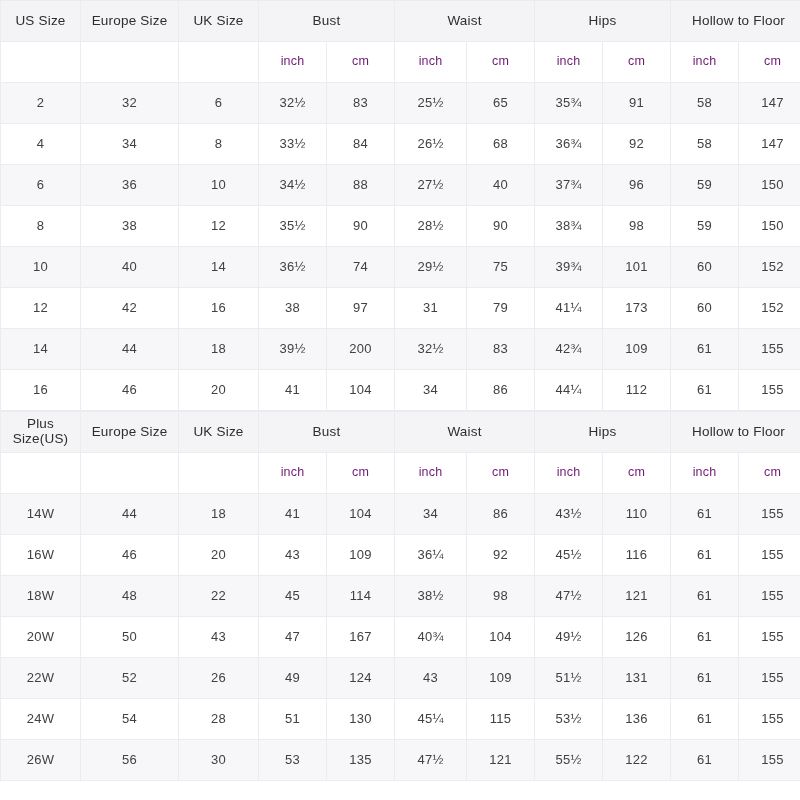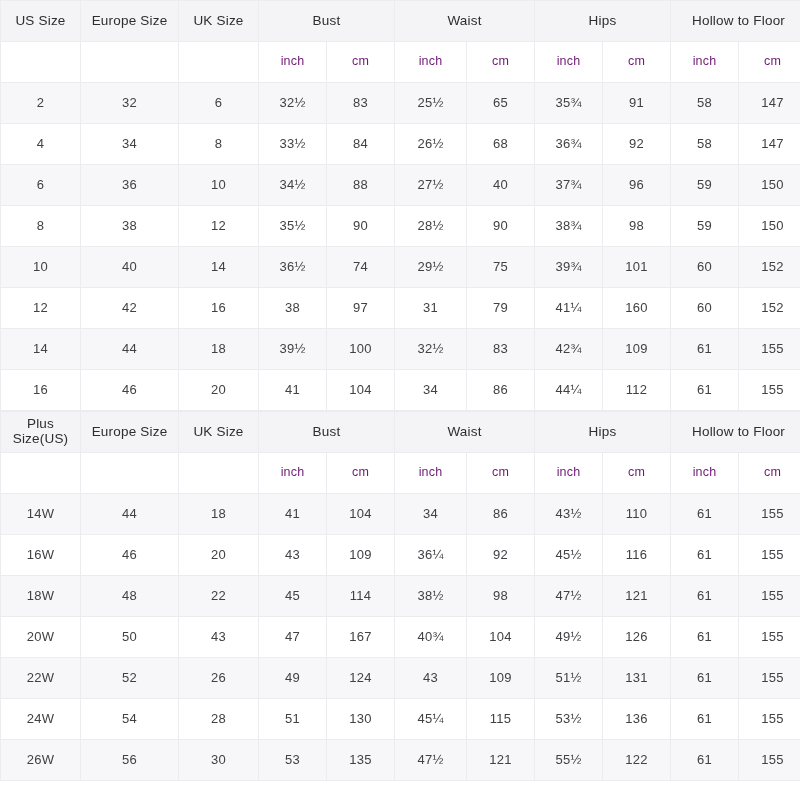--- a/index.html
+++ b/index.html
@@ -176,30 +176,30 @@
           </tr>
           <tr class="data-row even">
             <td>12</td>
             <td>42</td>
             <td>16</td>
             <td>38</td>
             <td>97</td>
             <td>31</td>
             <td>79</td>
             <td>41¼</td>
-            <td>160</td>
+            <td>173</td>
             <td>60</td>
             <td>152</td>
           </tr>
           <tr class="data-row odd">
             <td>14</td>
             <td>44</td>
             <td>18</td>
             <td>39½</td>
-            <td>100</td>
+            <td>200</td>
             <td>32½</td>
             <td>83</td>
             <td>42¾</td>
             <td>109</td>
             <td>61</td>
             <td>155</td>
           </tr>
           <tr class="data-row even">
             <td>16</td>
             <td>46</td>

